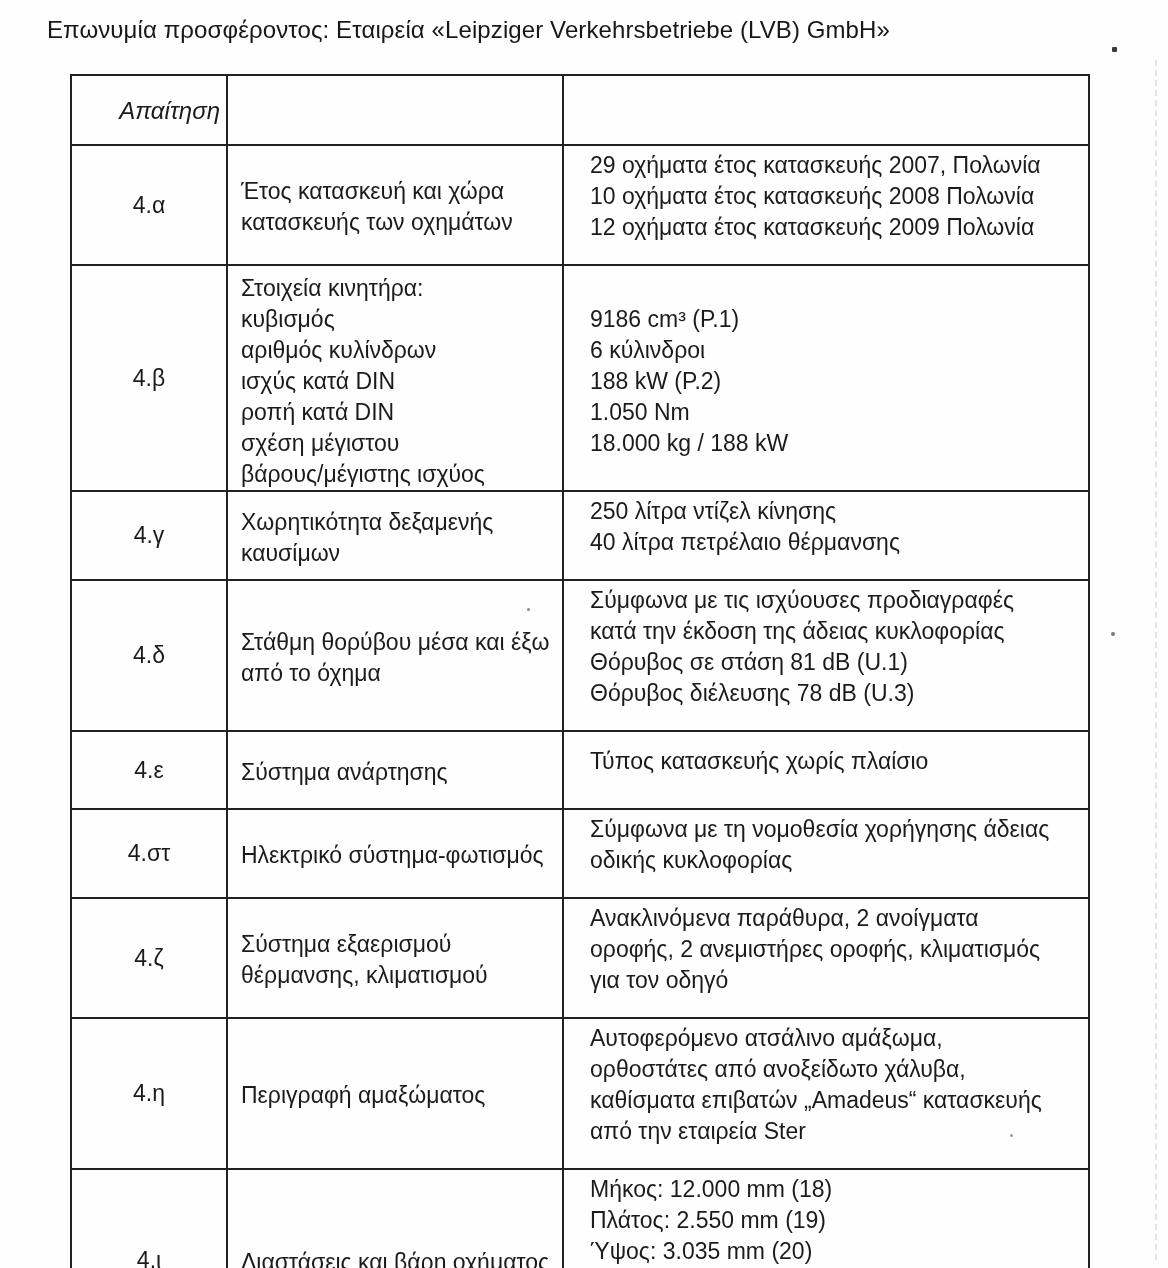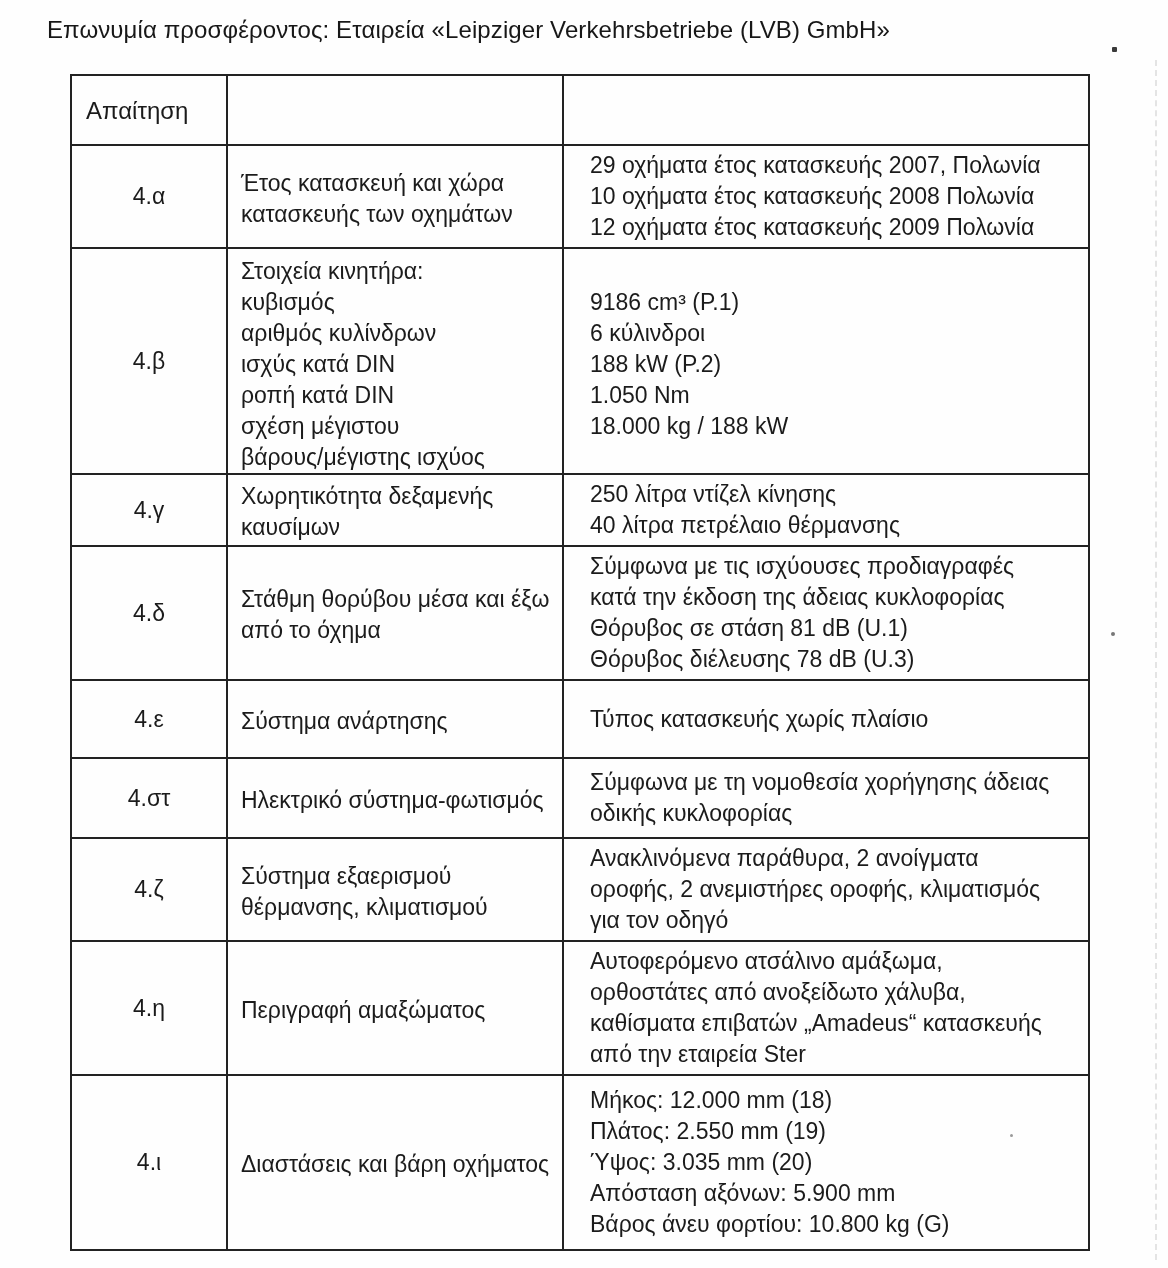--- a/index.html
+++ b/index.html
@@ -37,22 +37,22 @@
     white-space: pre-line;
     font-weight: normal;
     overflow: hidden;
   }
   .col-id    { width: 156px; }
   .col-req   { width: 336px; }
   .col-val   { width: 526px; }
 
   .cell-id   { text-align: center; padding: 2px 4px; }
   .cell-req  { text-align: left; padding: 4px 6px 0 13px; }
-  .cell-val  { text-align: left; padding: 4px 8px 4px 26px; }
-  .cell-head { text-align: left; padding: 4px 6px 4px 14px; font-size: 24px; }
+  .cell-val  { text-align: left; padding: 4px 8px 21px 26px; }
+  .cell-head { text-align: right; padding: 4px 6px 4px 14px; font-size: 24px; font-style: italic; }
 
   tr.r-head { height: 70px; }
   tr.r-a  { height: 88px; }
   tr.r-b  { height: 224px; }
   tr.r-c  { height: 66px; }
   tr.r-d  { height: 126px; }
   tr.r-e  { height: 78px; }
   tr.r-f  { height: 80px; }
   tr.r-g  { height: 92px; }
   tr.r-h  { height: 133px; }

